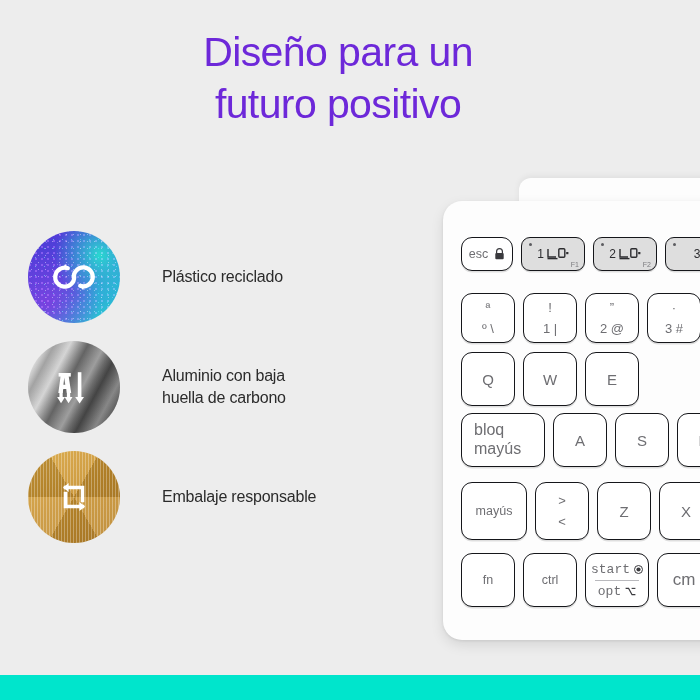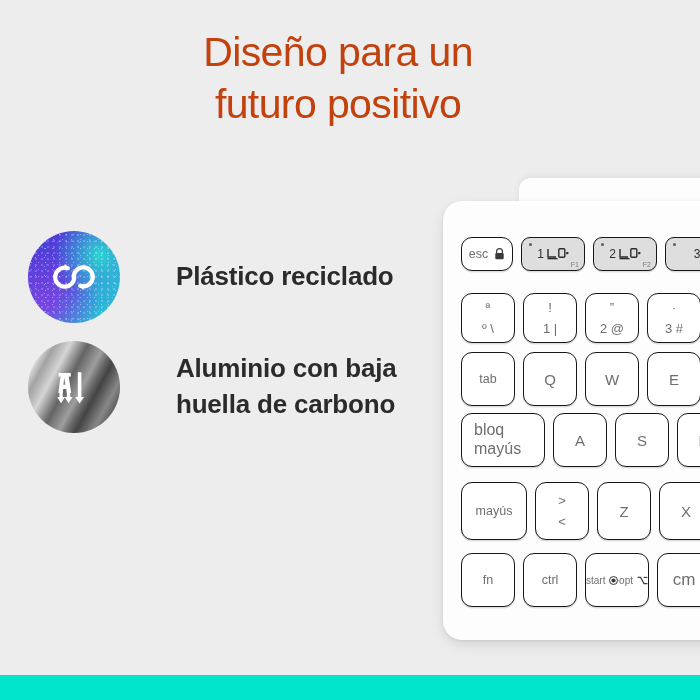--- a/index.html
+++ b/index.html
@@ -24,21 +24,21 @@
     overflow: hidden;
   }
 
   
   .headline {
     position: absolute;
     top: 26px;
     left: 0;
     width: 676px;
     text-align: center;
-    color: #c2410c;
+    color: #6d28d9;
     font-size: 41px;
     line-height: 1.28;
     font-weight: 400;
     letter-spacing: -0.6px;
   }
   .headline .l1, .headline .l2 { display: block; white-space: nowrap; }
 
   
   .features {
     position: absolute;
@@ -104,27 +104,26 @@
       linear-gradient(150deg, #d8a43c 0%, #c9912d 45%, #b8832a 100%);
   }
   .badge-packaging .hatch {
     position: absolute; inset: 0; z-index: 2;
     background-image:
       repeating-linear-gradient(90deg, rgba(255,255,255,0.30) 0 1px, rgba(255,255,255,0) 1px 3px),
       conic-gradient(from 30deg at 50% 50%, rgba(0,0,0,0.13) 0 16.6%, rgba(255,255,255,0.11) 0 33.3%, rgba(0,0,0,0.10) 0 50%, rgba(255,255,255,0.13) 0 66.6%, rgba(0,0,0,0.12) 0 83.3%, rgba(255,255,255,0.10) 0 100%);
   }
 
   .feature-label {
-    margin-left: 56px;
+    margin-left: 42px;
     color: #2b2b2b;
-    font-size: 26px;
+    font-size: 16px;
     line-height: 1.38;
     letter-spacing: -0.2px;
     white-space: pre-line;
-    font-weight: bold;
   }
 
   
   .keyboard {
     position: absolute;
     left: 443px;
     top: 178px;
     width: 300px;
     height: 462px;
   }
@@ -222,24 +221,25 @@
     display: flex;
     align-items: center;
     gap: 3px;
     font-size: 12px;
     color: #2d2d30;
   }
 
   
   .key.split .splitwrap {
     display: flex;
-    flex-direction: row;
+    flex-direction: column;
     align-items: center;
     width: 100%;
-    font-size: 10px;
+    font-size: 13px;
+    font-family: Liberation Mono, monospace;
   }
   .key.split .sp-top,
   .key.split .sp-bot {
     display: flex;
     align-items: center;
     gap: 4px;
     padding: 2px 0;
   }
   .key.split .divider {
     width: 70%;
@@ -313,20 +313,34 @@
 
             <rect x="29.8" y="11.2" width="3.6" height="25.8"></rect>
             <path d="M27.2 36.0 h8.8 L31.6 42.4 Z"></path>
           </g>
         </svg>
       </div>
       <div class="feature-label">Aluminio con baja
 huella de carbono</div>
     </div>
 
+    <div class="feature">
+      <div class="badge badge-packaging">
+        <div class="hatch"></div>
+        <svg width="46" height="46" viewBox="0 0 46 46">
+          <g fill="none" stroke="#ffffff" stroke-width="3.6" stroke-linecap="square">
+            <path d="M14.5 13.5 H31.5 V26.5"></path>
+            <path d="M31.5 32.5 H14.5 V19.5"></path>
+          </g>
+          <path d="M12.0 13.5 L17.6 9.0 L17.6 18.0 Z" fill="#ffffff"></path>
+          <path d="M34.0 32.5 L28.4 37.0 L28.4 28.0 Z" fill="#ffffff"></path>
+        </svg>
+      </div>
+      <div class="feature-label">Embalaje responsable</div>
+    </div>
   </div>
 
   <div class="keyboard">
     <div class="kb-tab"></div>
     <div class="kb-body"></div>
 
     <div class="kb-rows">
 
       <div class="kb-row row-fn">
         <div class="key w-esc">
@@ -395,23 +409,20 @@
         </div>
         <div class="key w-std">
           <span class="stack2">
             <span class="topsym">·</span>
             <span class="botsym">3 #</span>
           </span>
         </div>
       </div>
 
       <div class="kb-row row-qwe">
-        <div class="key w-tab">
-          <span>tab</span>
-        </div>
         <div class="key w-tab">
           <span style="font-size:15px">Q</span>
         </div>
         <div class="key w-tab">
           <span style="font-size:15px">W</span>
         </div>
         <div class="key w-tab">
           <span style="font-size:15px">E</span>
         </div>
       </div>

